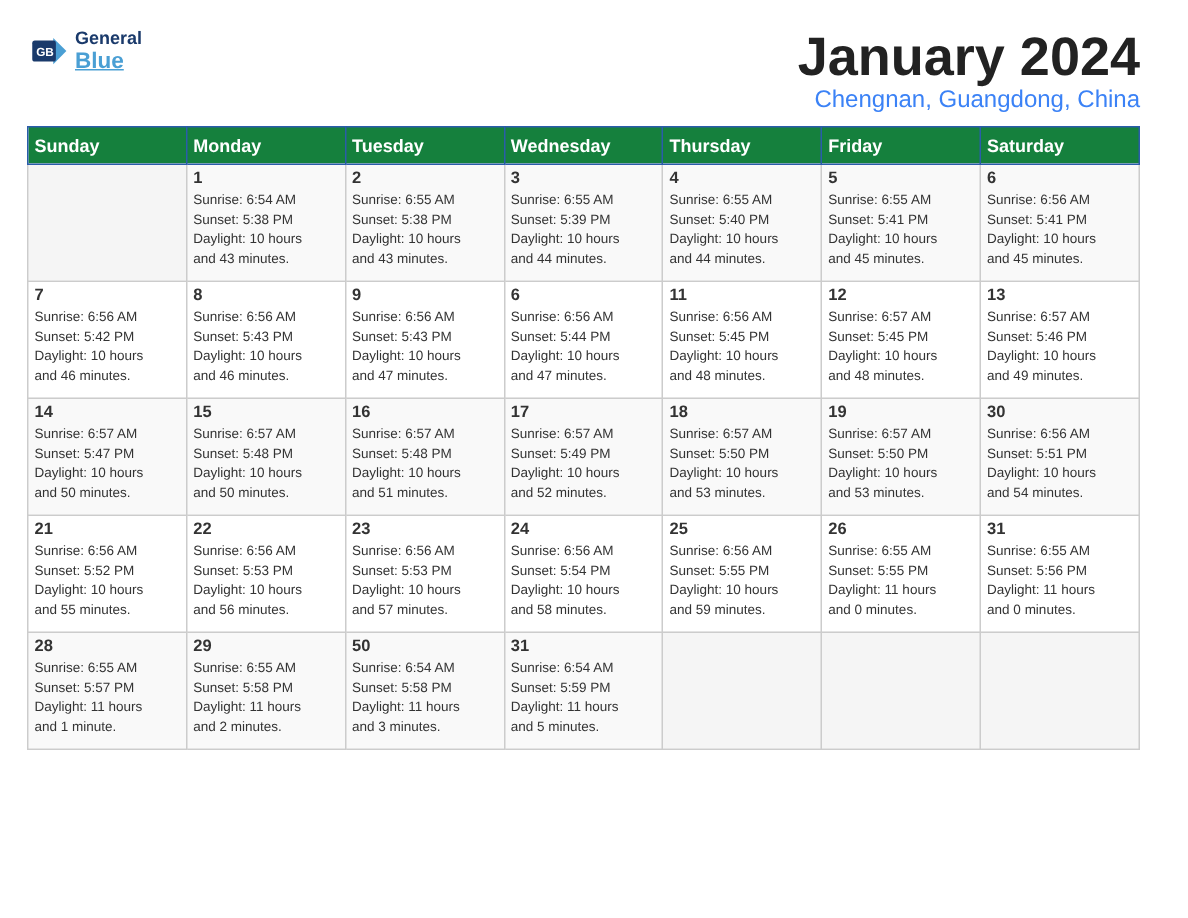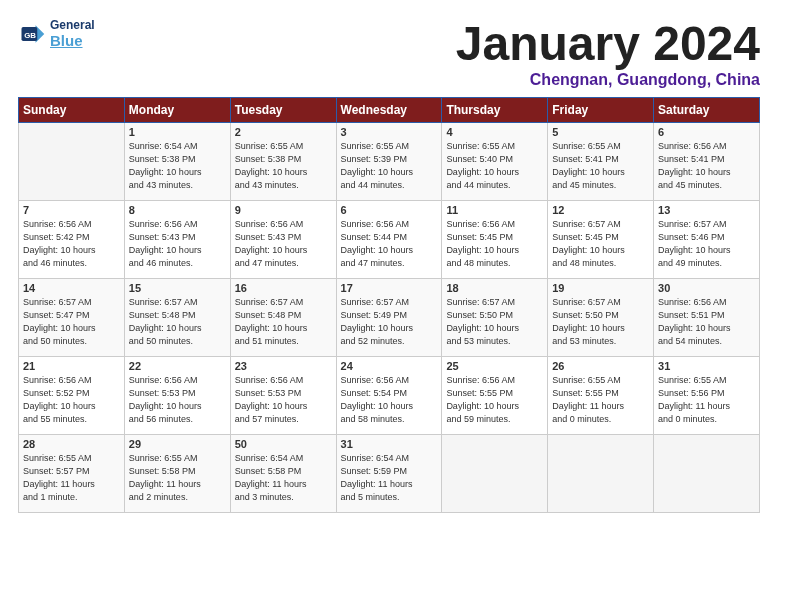--- a/index.html
+++ b/index.html
@@ -26,37 +26,37 @@
       gap: 4px;
     }
     .logo-icon {
       width: 28px;
       height: 28px;
     }
     .title-block {
       text-align: right;
     }
     .month-title {
-      font-size: 48px;
+      font-size: 36px;
       font-weight: bold;
       color: #222;
       line-height: 1.1;
     }
     .subtitle {
       font-size: 16px;
-      color: #4c1d95;
-      font-weight: bold;
+      color: #3b82f6;
+      font-weight: normal;
     }
     table {
       width: 100%;
       border-collapse: collapse;
       table-layout: fixed;
     }
     thead tr th {
-      background-color: #7f1d1d;
+      background-color: #15803d;
       color: #fff;
       font-size: 12px;
       font-weight: bold;
       padding: 5px 4px;
       text-align: left;
       border: 1px solid #2a5caa;
     }
     tbody tr td {
       border: 1px solid #ccc;
       vertical-align: top;

